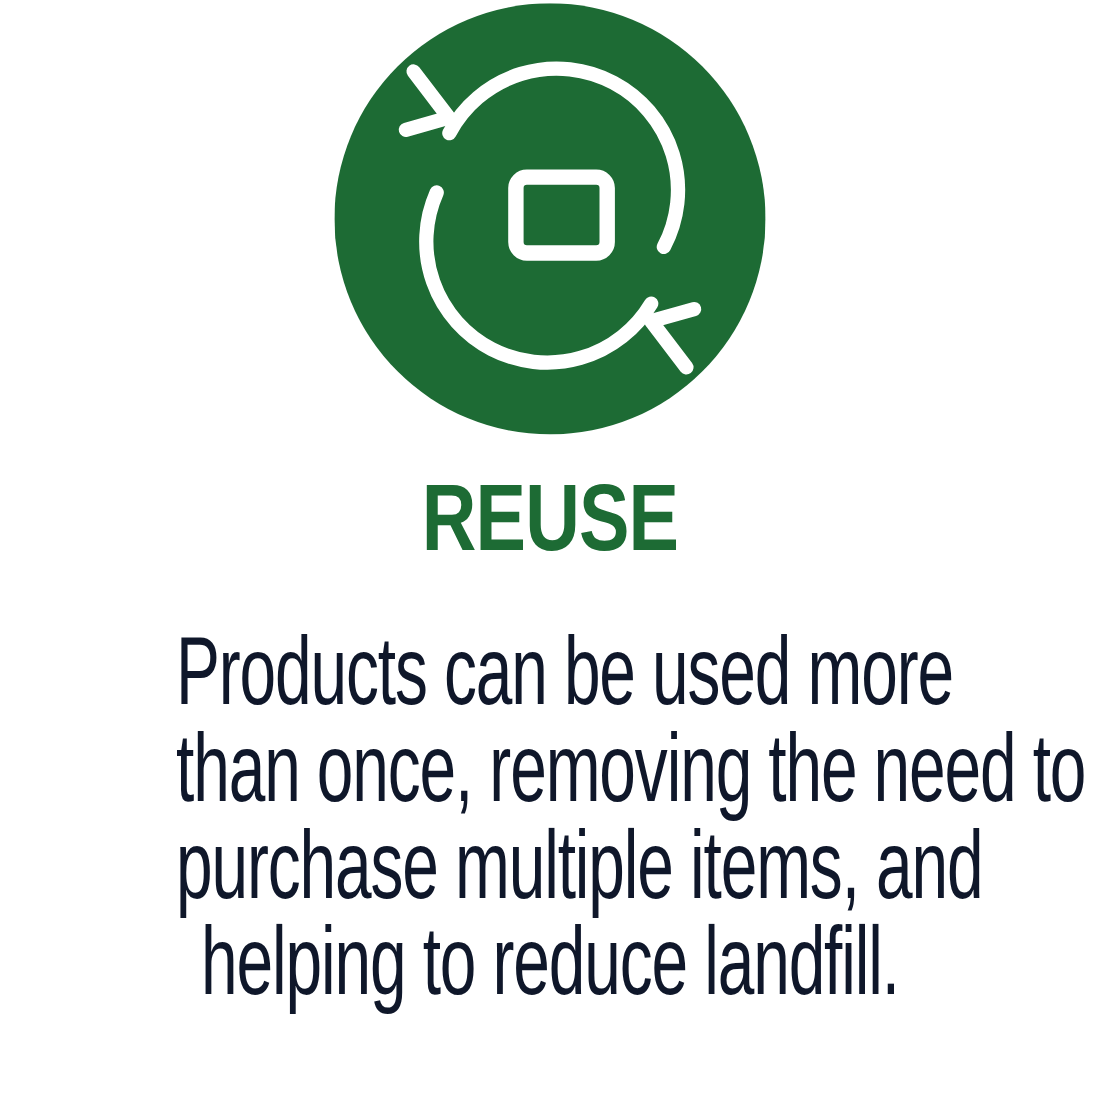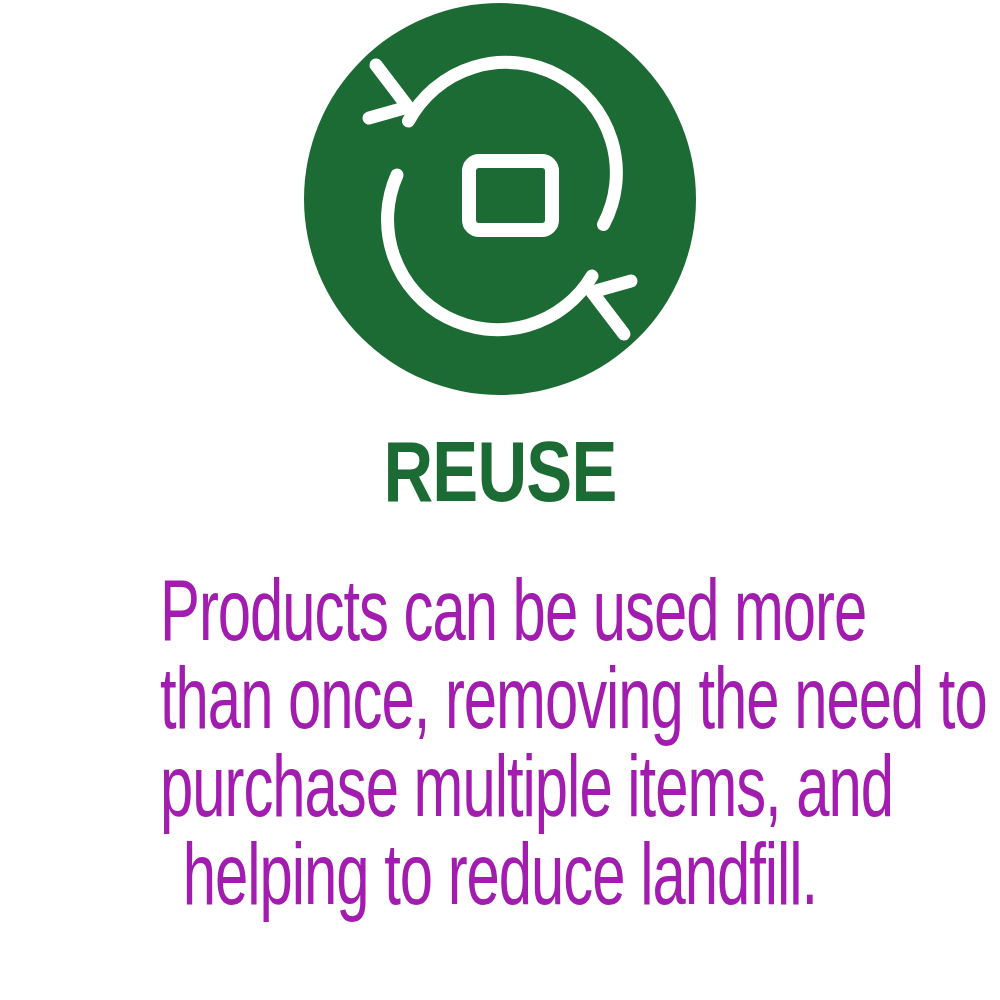--- a/index.html
+++ b/index.html
@@ -58,21 +58,21 @@
     -webkit-font-smoothing: antialiased;
   }
 
   
   .body-copy {
     position: absolute;
     left: 0;
     top: 566px;
     width: 1000px;
     text-align: center;
-    color: #a21caf;
+    color: #0f172a;
   }
   .body-line {
     display: block;
     font-family: "Liberation Sans Narrow", "Liberation Sans", sans-serif;
     font-weight: 400;
     font-size: 88px;
     line-height: 88px;
     letter-spacing: -1.5px;
     white-space: nowrap;
     transform: scaleX(0.68);

